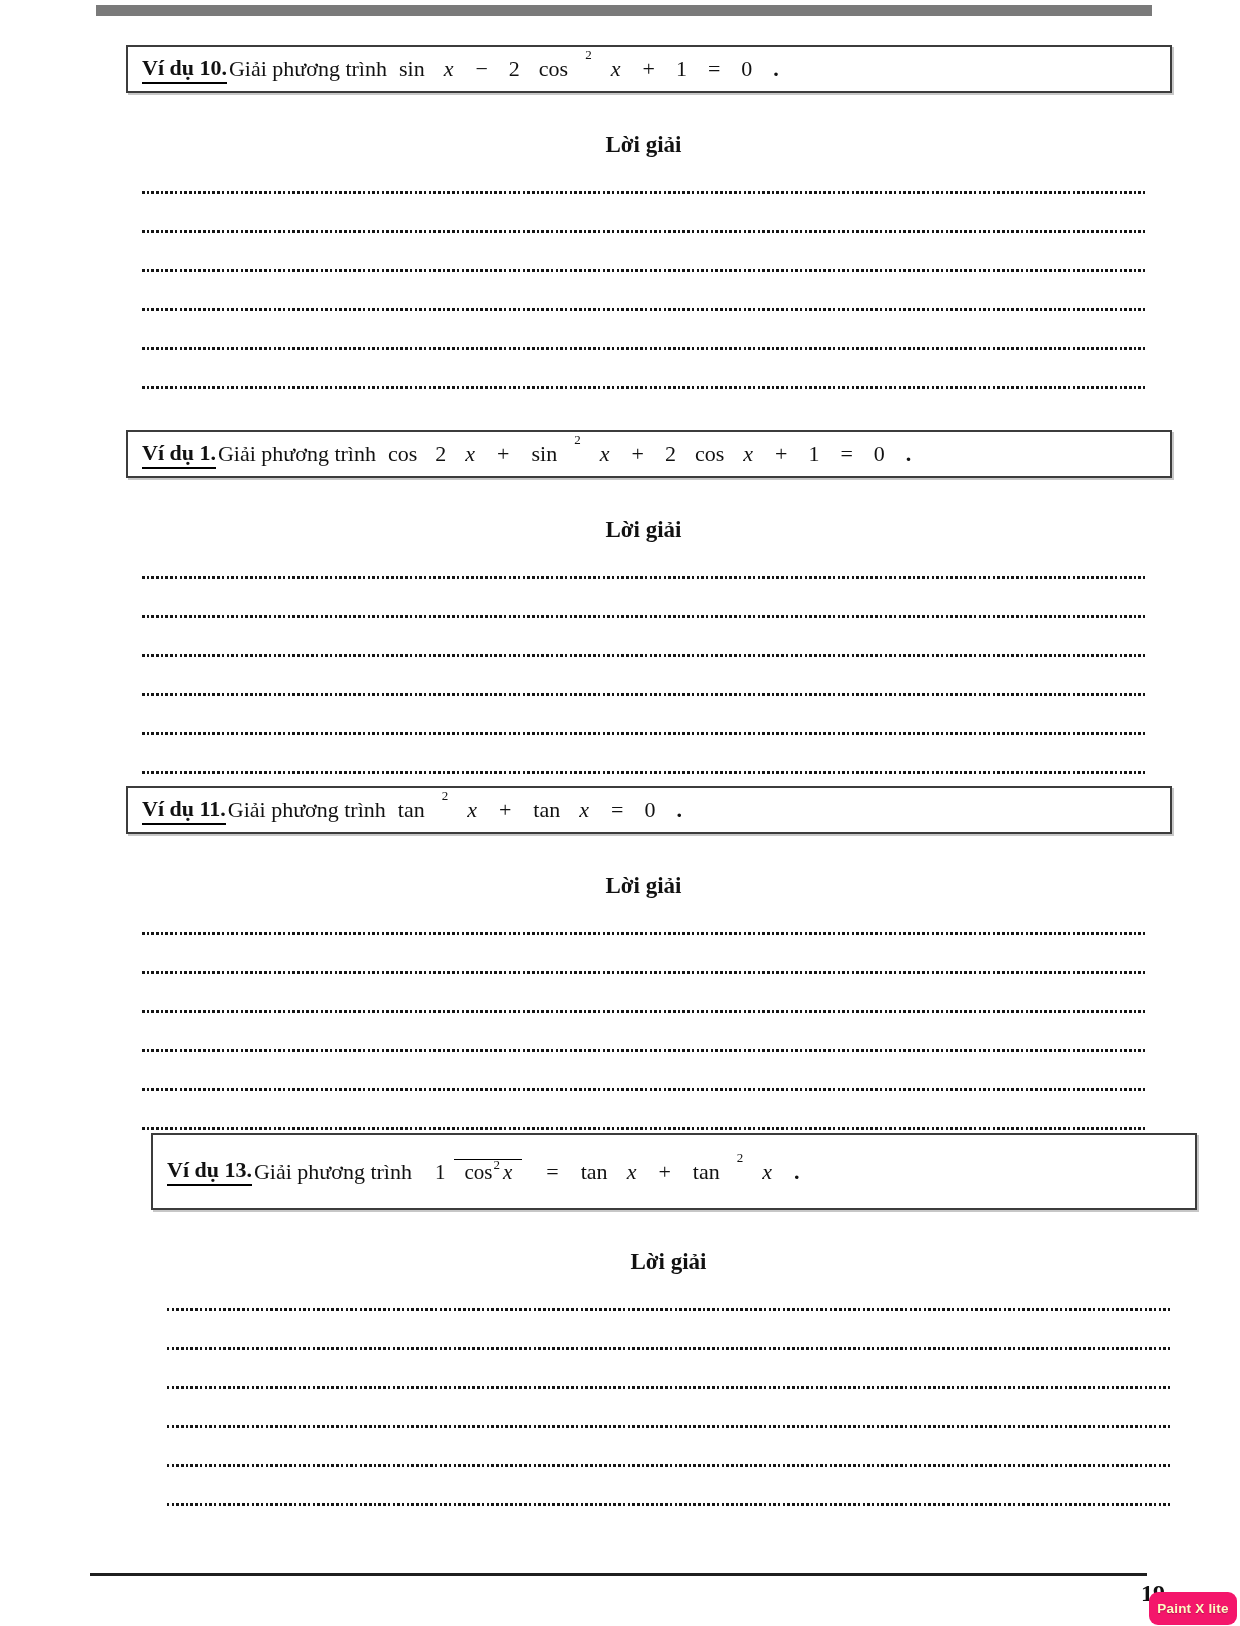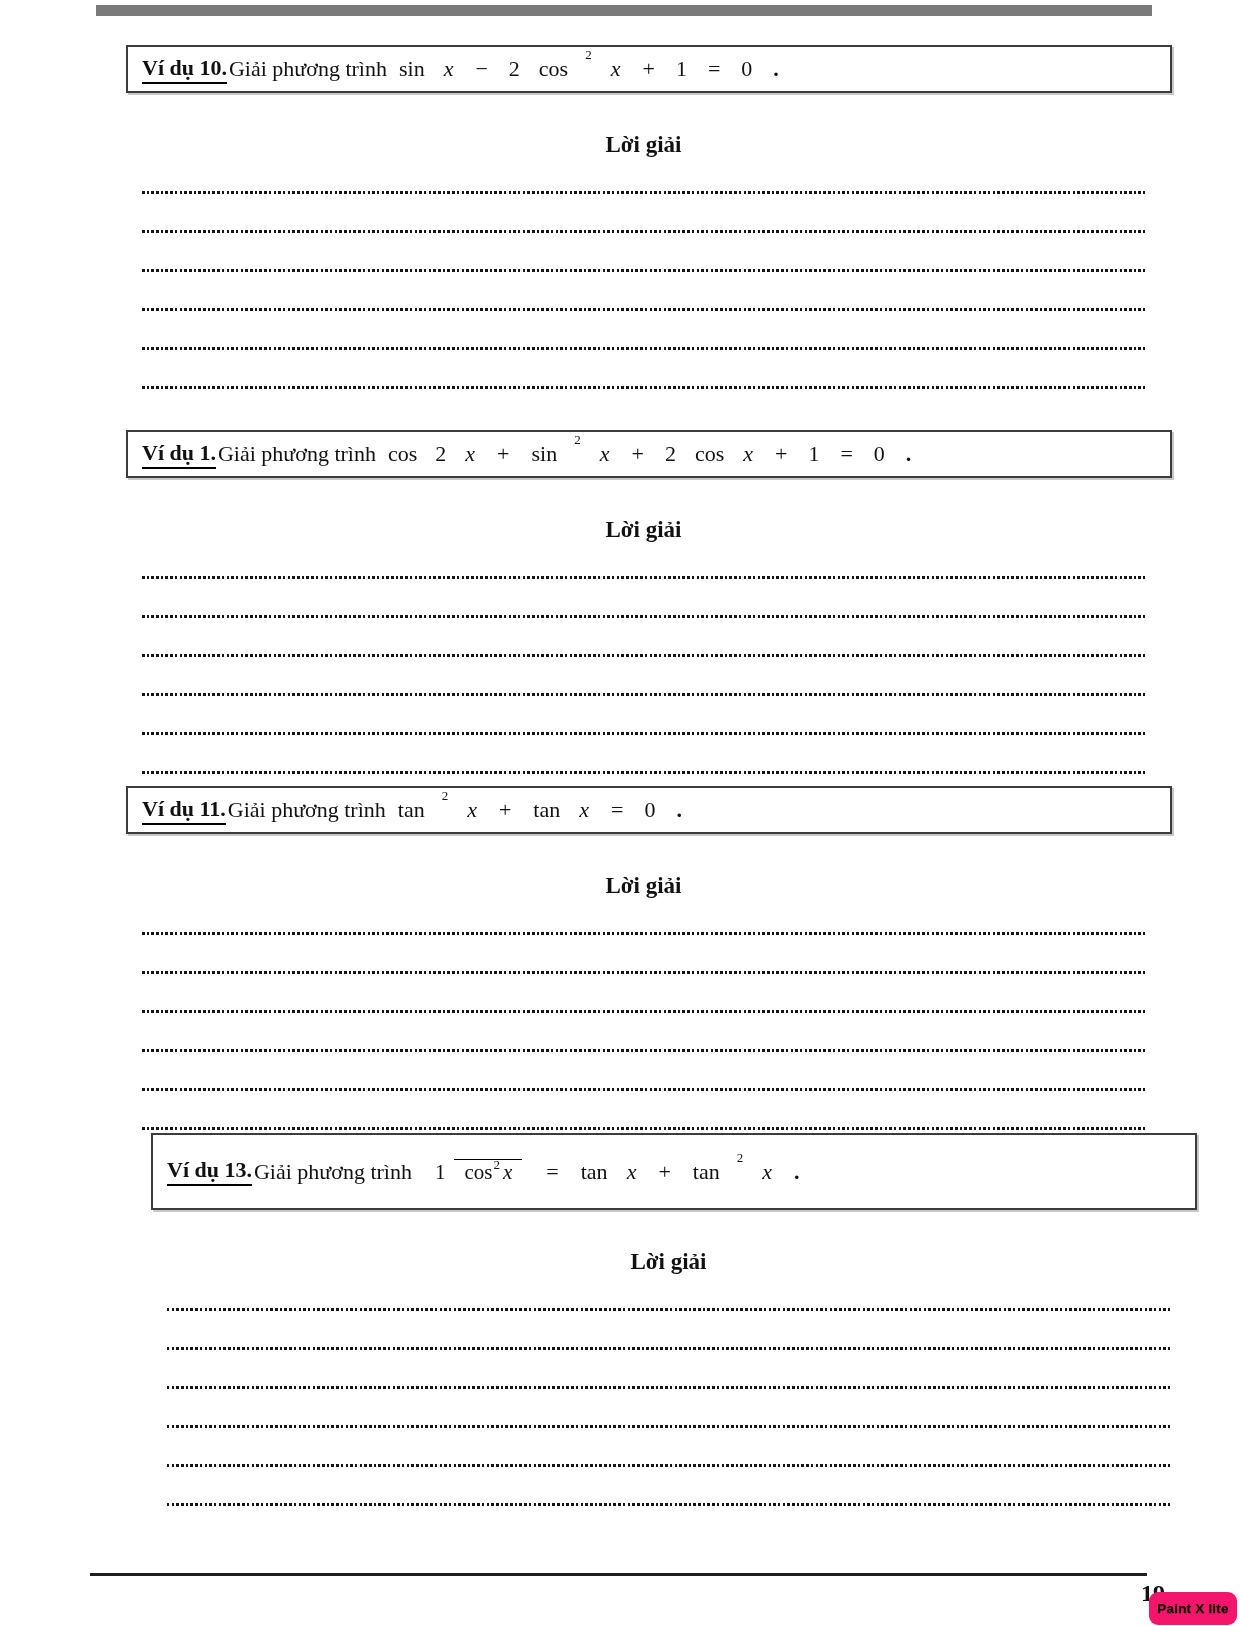--- a/index.html
+++ b/index.html
@@ -235,15 +235,15 @@
       <div class="dotline"></div>
       <div class="dotline"></div>
       <div class="dotline"></div>
       <div class="dotline"></div>
       <div class="dotline"></div>
     </div>
   </div>
 
   <div class="footer-rule"></div>
   <div class="page-number">19</div>
-  <div class="watermark-badge" style="background: rgb(244, 22, 107); color: #000000;">Paint X lite</div>
+  <div class="watermark-badge" style="background: rgb(244, 22, 107); color: #fef9c3;">Paint X lite</div>
 
 </div>
 
 </body></html>

